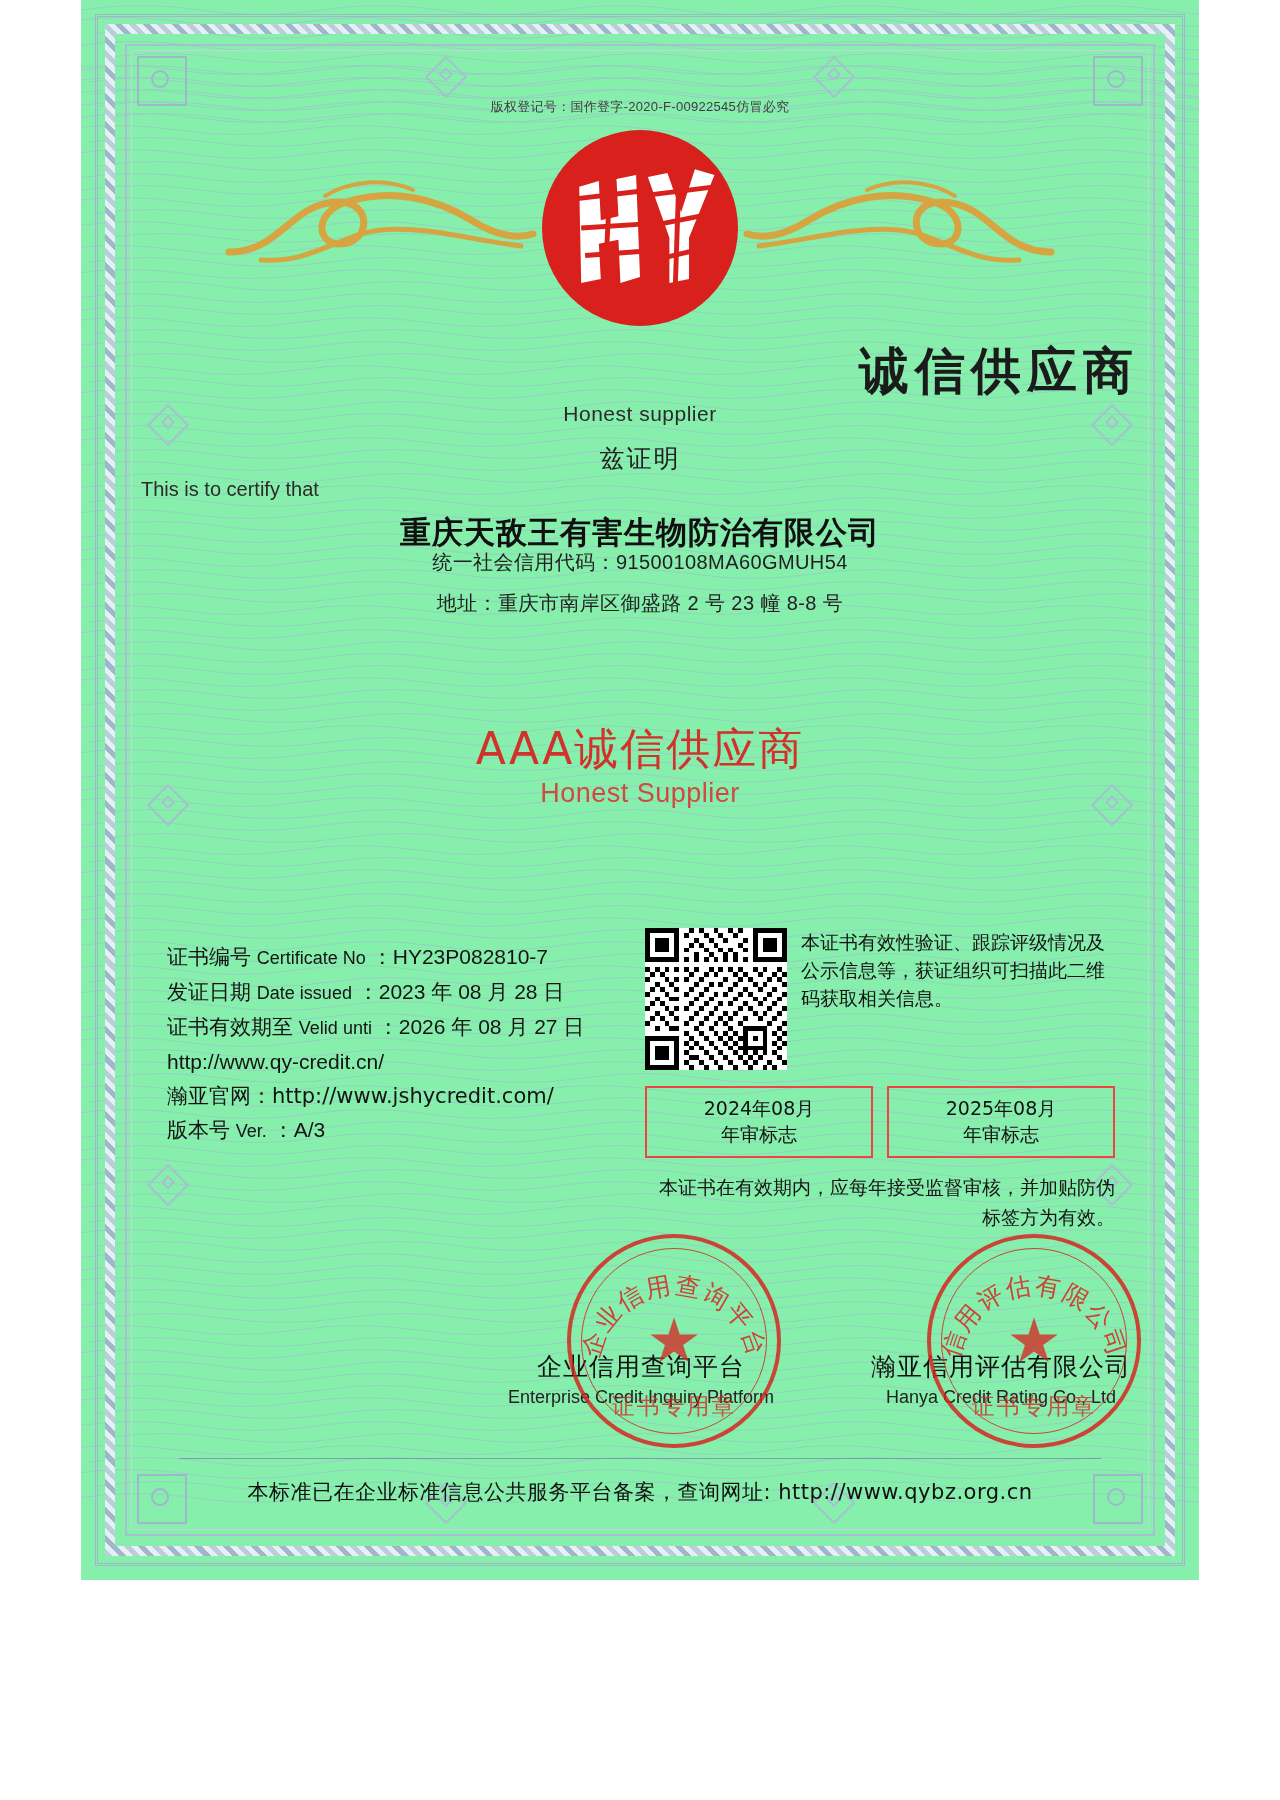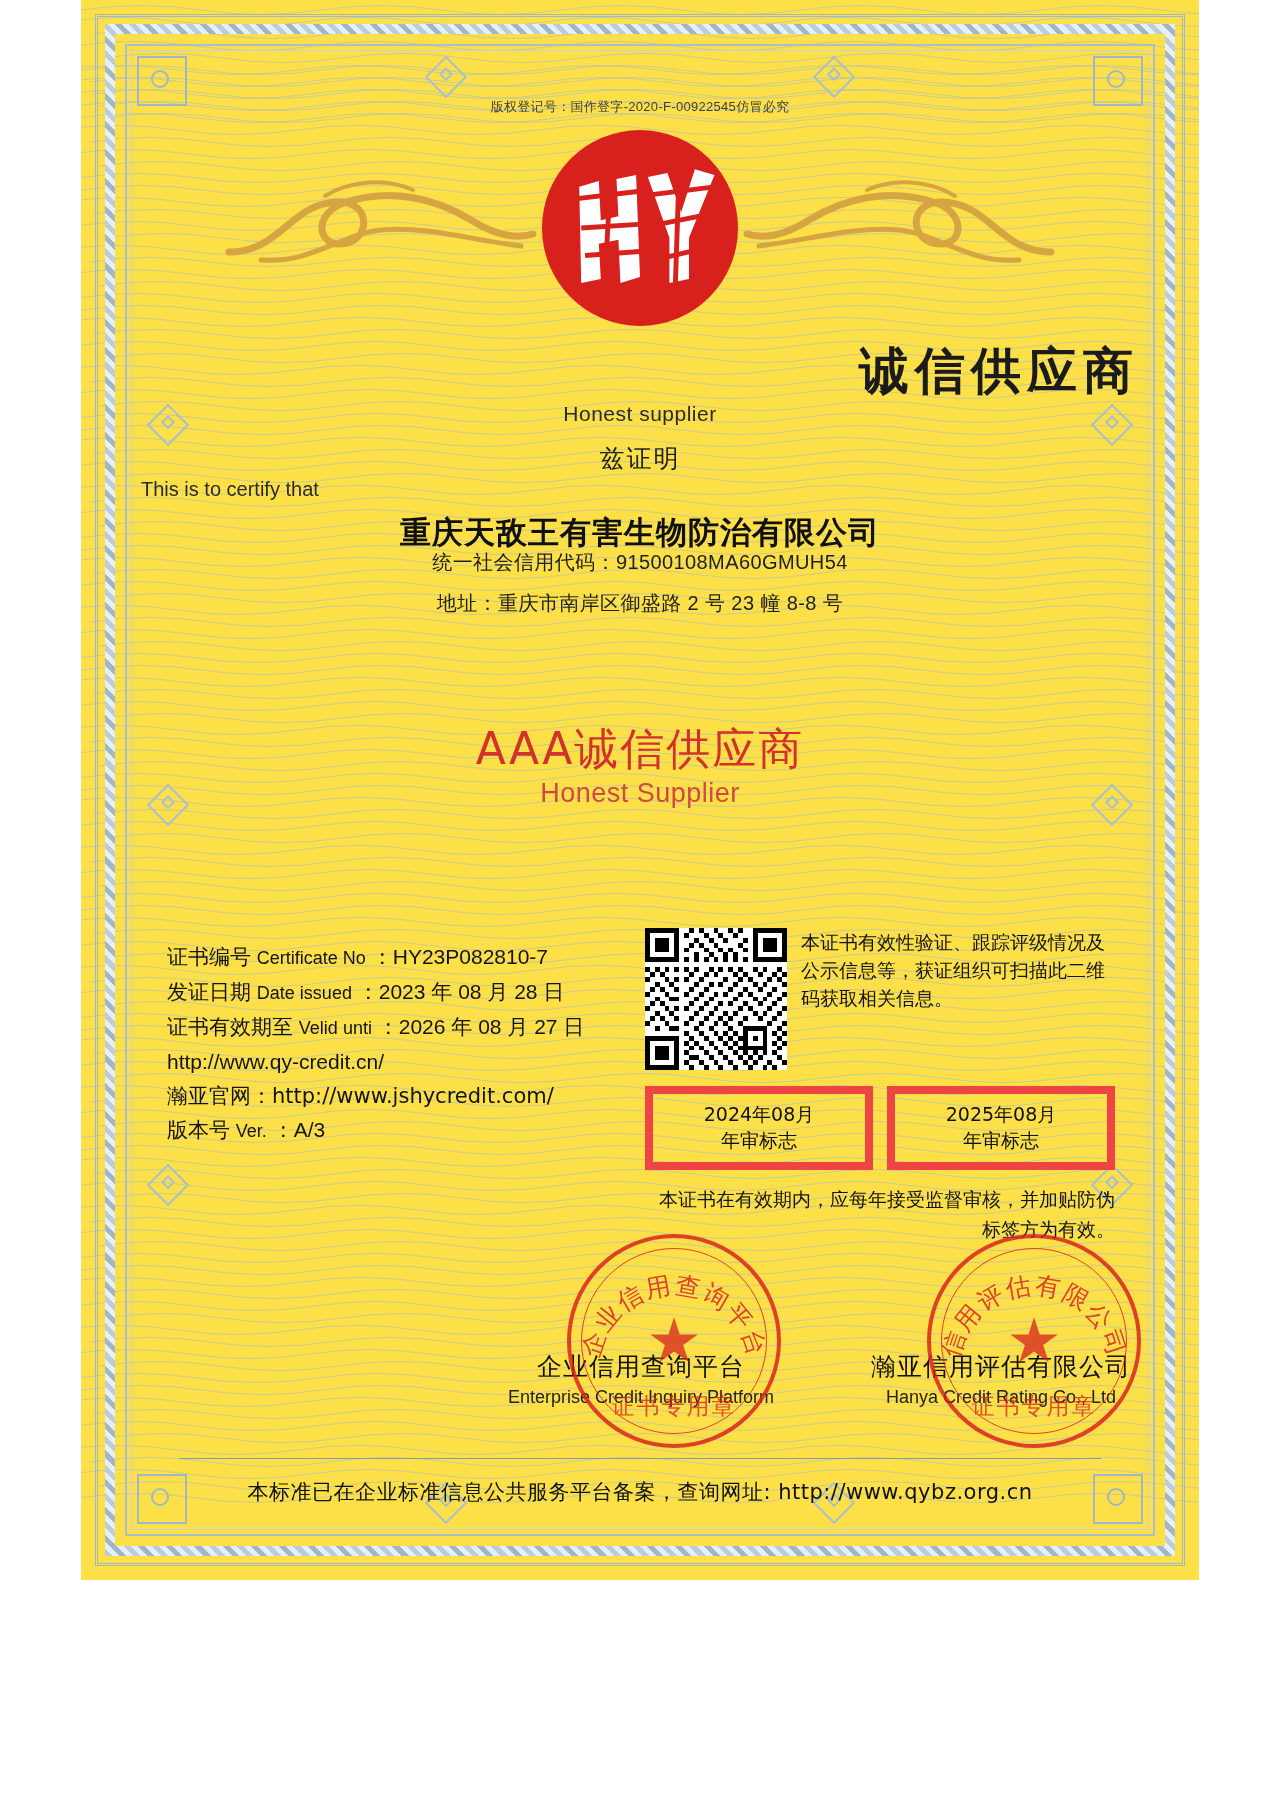--- a/index.html
+++ b/index.html
@@ -11,21 +11,21 @@
     width: 1280px;
     height: 1800px;
     font-family: "Liberation Sans", sans-serif;
     overflow: hidden;
   }
   #cert {
     position: relative;
     width: 1118px;
     height: 1580px;
     margin: 0 auto;
-    background: #fde047;
+    background: #86efac;
     overflow: hidden;
   }
 
   
   .waves {
     position: absolute;
     left: 0; top: 0; right: 0; bottom: 0;
     opacity: .55;
   }
   .waves svg { display:block; width:100%; height:100%; }
@@ -263,21 +263,21 @@
     color: #141414;
     font-family: "DejaVu Sans", sans-serif;
   }
   .stamp-boxes {
     display: flex;
     gap: 14px;
     margin-top: 16px;
   }
   .stamp-box {
     flex: 1;
-    border: 8px solid #ef4444;
+    border: 2px solid #ef4444;
     text-align: center;
     padding: 7px 0 9px;
     font-size: 19px;
     line-height: 26px;
     color: #111;
     font-family: "DejaVu Sans", sans-serif;
   }
   .qr-foot {
     margin-top: 14px;
     font-size: 19px;

